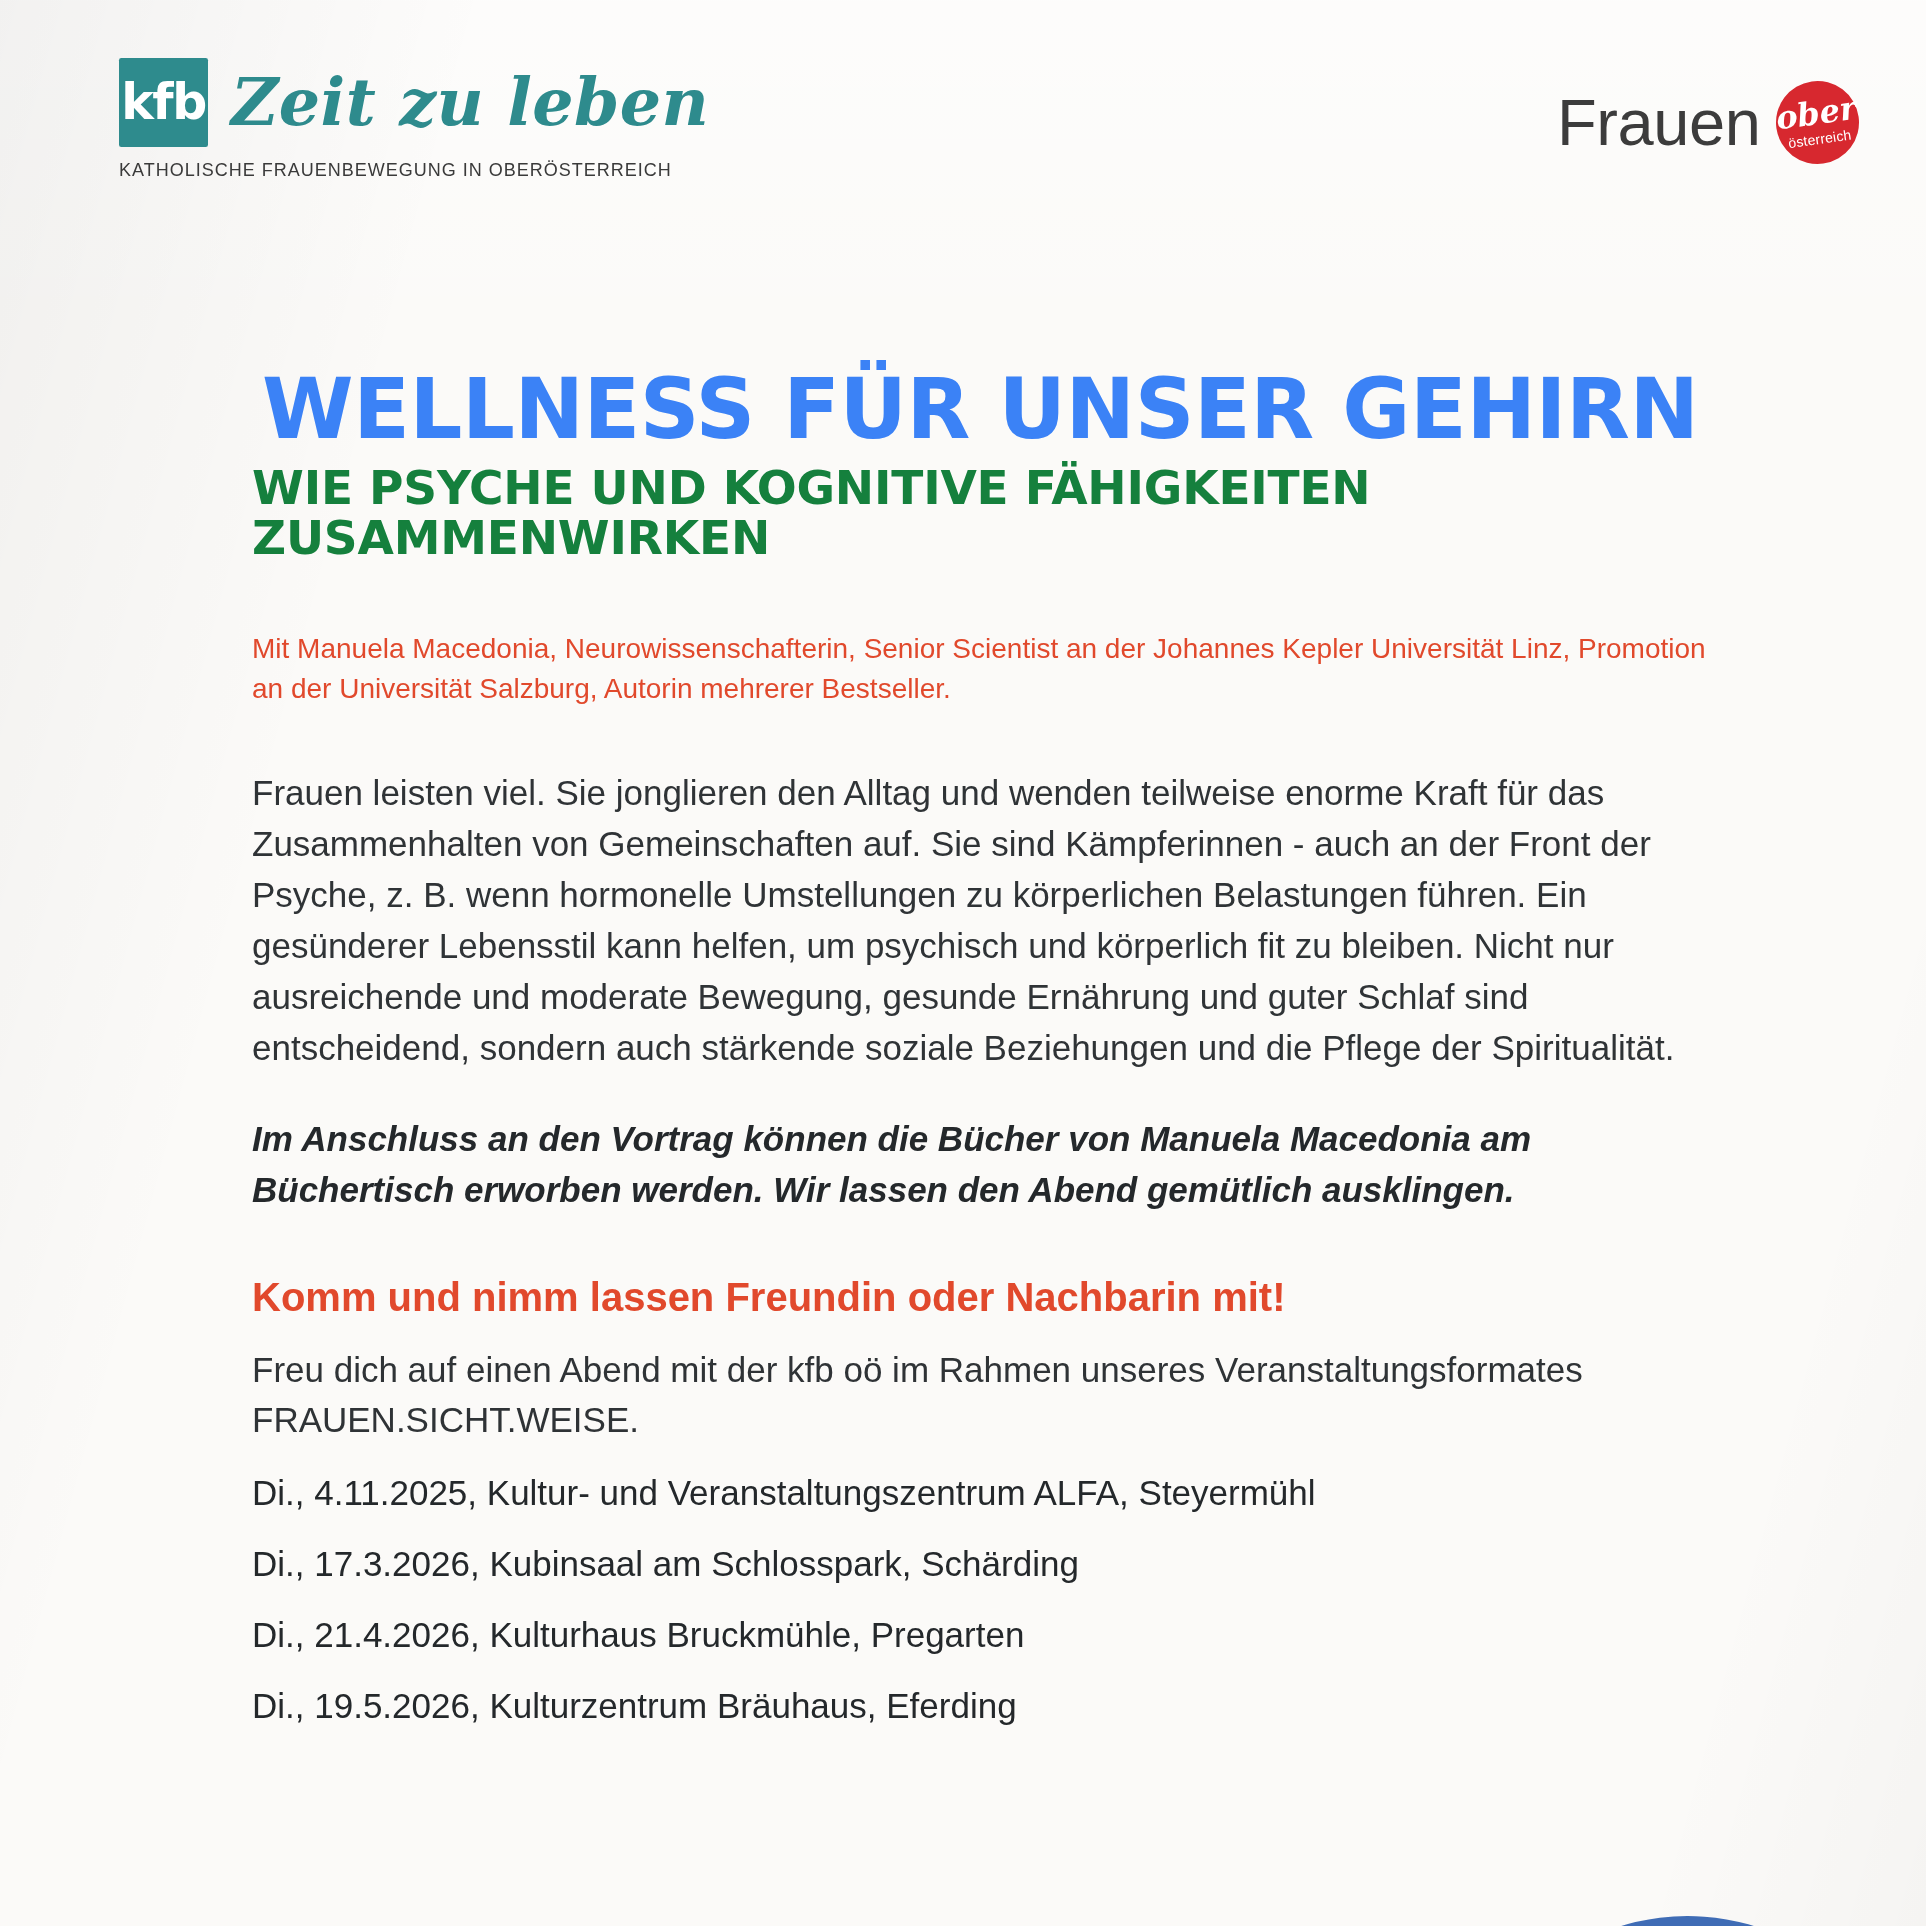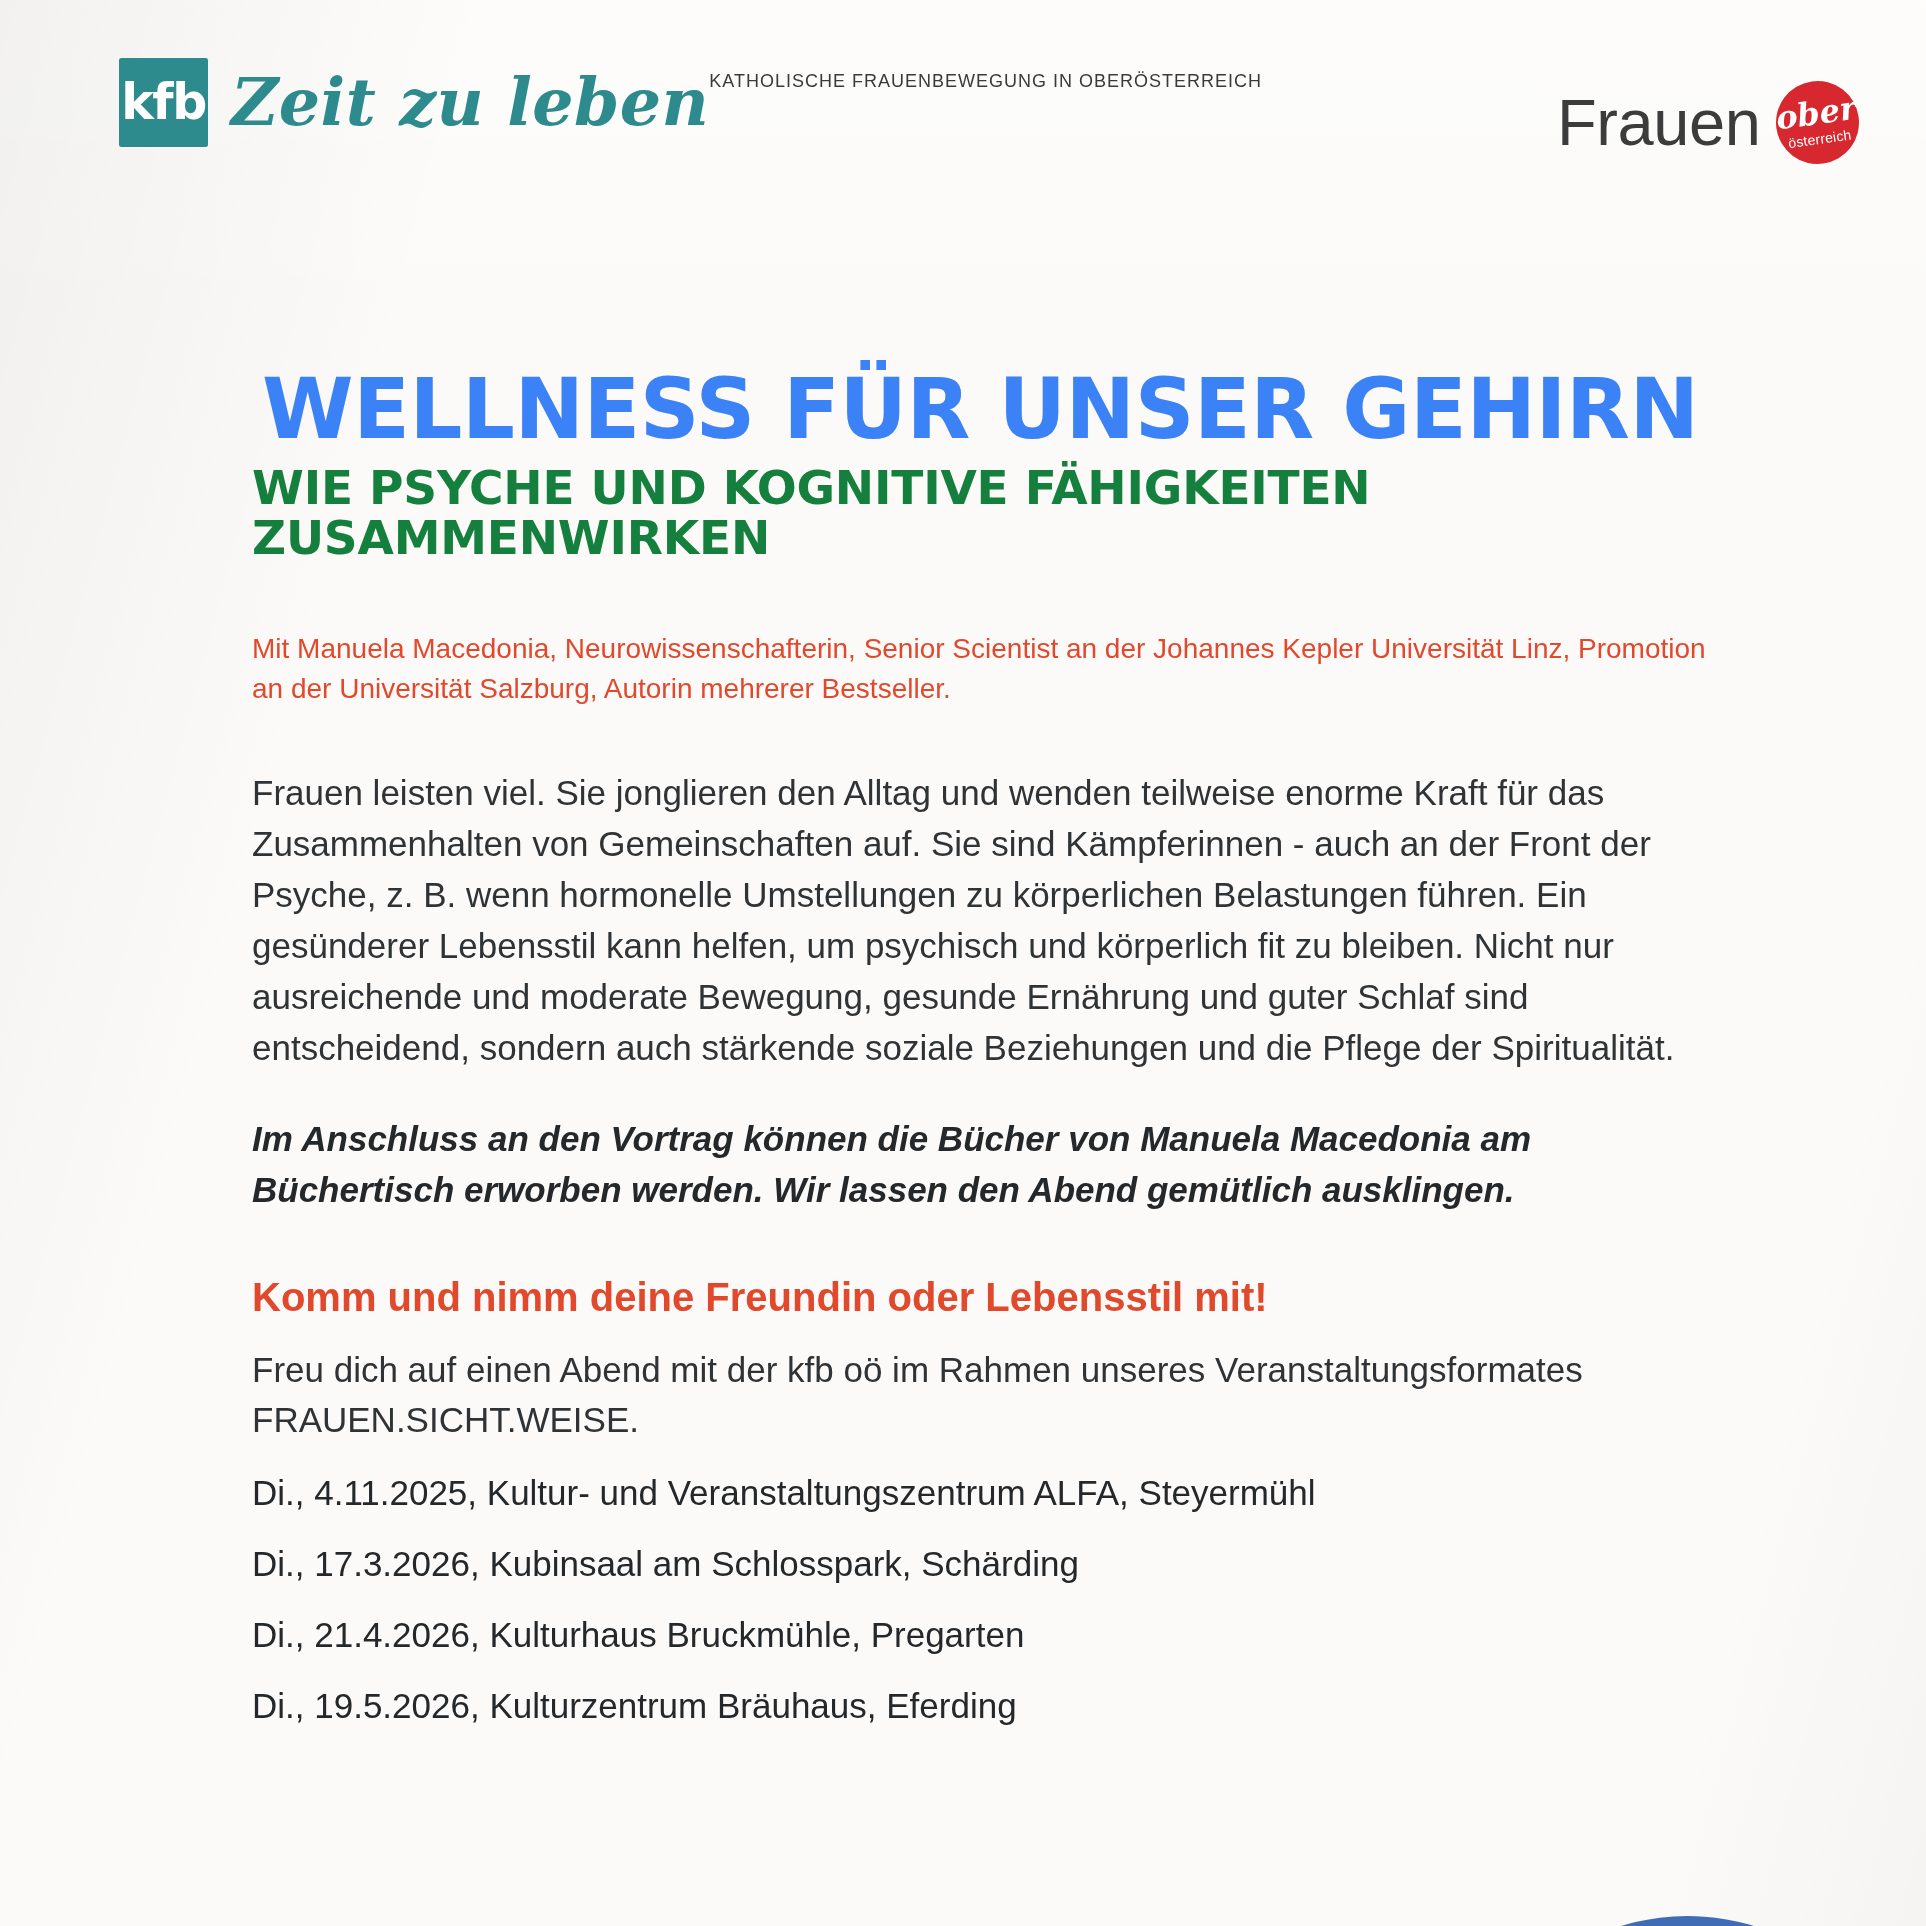--- a/index.html
+++ b/index.html
@@ -33,20 +33,21 @@
     top: 58px;
     left: 119px;
     right: 108px;
     height: 169px;
   }
   .kfb-logo-block {
     position: absolute;
     left: 0;
     top: 0;
     display: flex;
+    flex-direction: column;
     align-items: flex-start;
     justify-content: space-between;
   }
   .kfb-row {
     display: flex;
     align-items: center;
   }
   .kfb-mark {
     width: 89px;
     height: 89px;
@@ -241,21 +242,21 @@
   <div class="content">
     <h1 class="title">WELLNESS FÜR UNSER GEHIRN</h1>
     <h2 class="subtitle">WIE PSYCHE UND KOGNITIVE FÄHIGKEITEN ZUSAMMENWIRKEN</h2>
 
     <div class="speaker">Mit Manuela Macedonia, Neurowissenschafterin, Senior Scientist an der Johannes Kepler Universität Linz, Promotion an der Universität Salzburg, Autorin mehrerer Bestseller.</div>
 
     <div class="body-text">Frauen leisten viel. Sie jonglieren den Alltag und wenden teilweise enorme Kraft für das Zusammenhalten von Gemeinschaften auf. Sie sind Kämpferinnen - auch an der Front der Psyche, z. B. wenn hormonelle Umstellungen zu körperlichen Belastungen führen. Ein gesünderer Lebensstil kann helfen, um psychisch und körperlich fit zu bleiben. Nicht nur ausreichende und moderate Bewegung, gesunde Ernährung und guter Schlaf sind entscheidend, sondern auch stärkende soziale Beziehungen und die Pflege der Spiritualität.</div>
 
     <div class="body-italic">Im Anschluss an den Vortrag können die Bücher von Manuela Macedonia am Büchertisch erworben werden. Wir lassen den Abend gemütlich ausklingen.</div>
 
-    <div class="callout">Komm und nimm deine Freundin oder Lebensstil mit!</div>
+    <div class="callout">Komm und nimm lassen Freundin oder Nachbarin mit!</div>
 
     <div class="invite">Freu dich auf einen Abend mit der kfb oö im Rahmen unseres Veranstaltungsformates FRAUEN.SICHT.WEISE.</div>
 
     <div class="dates">
       <div class="date-row">Di., 4.11.2025, Kultur- und Veranstaltungszentrum ALFA, Steyermühl</div>
       <div class="date-row">Di., 17.3.2026, Kubinsaal am Schlosspark, Schärding</div>
       <div class="date-row">Di., 21.4.2026, Kulturhaus Bruckmühle, Pregarten</div>
       <div class="date-row">Di., 19.5.2026, Kulturzentrum Bräuhaus, Eferding</div>
     </div>
   </div>

